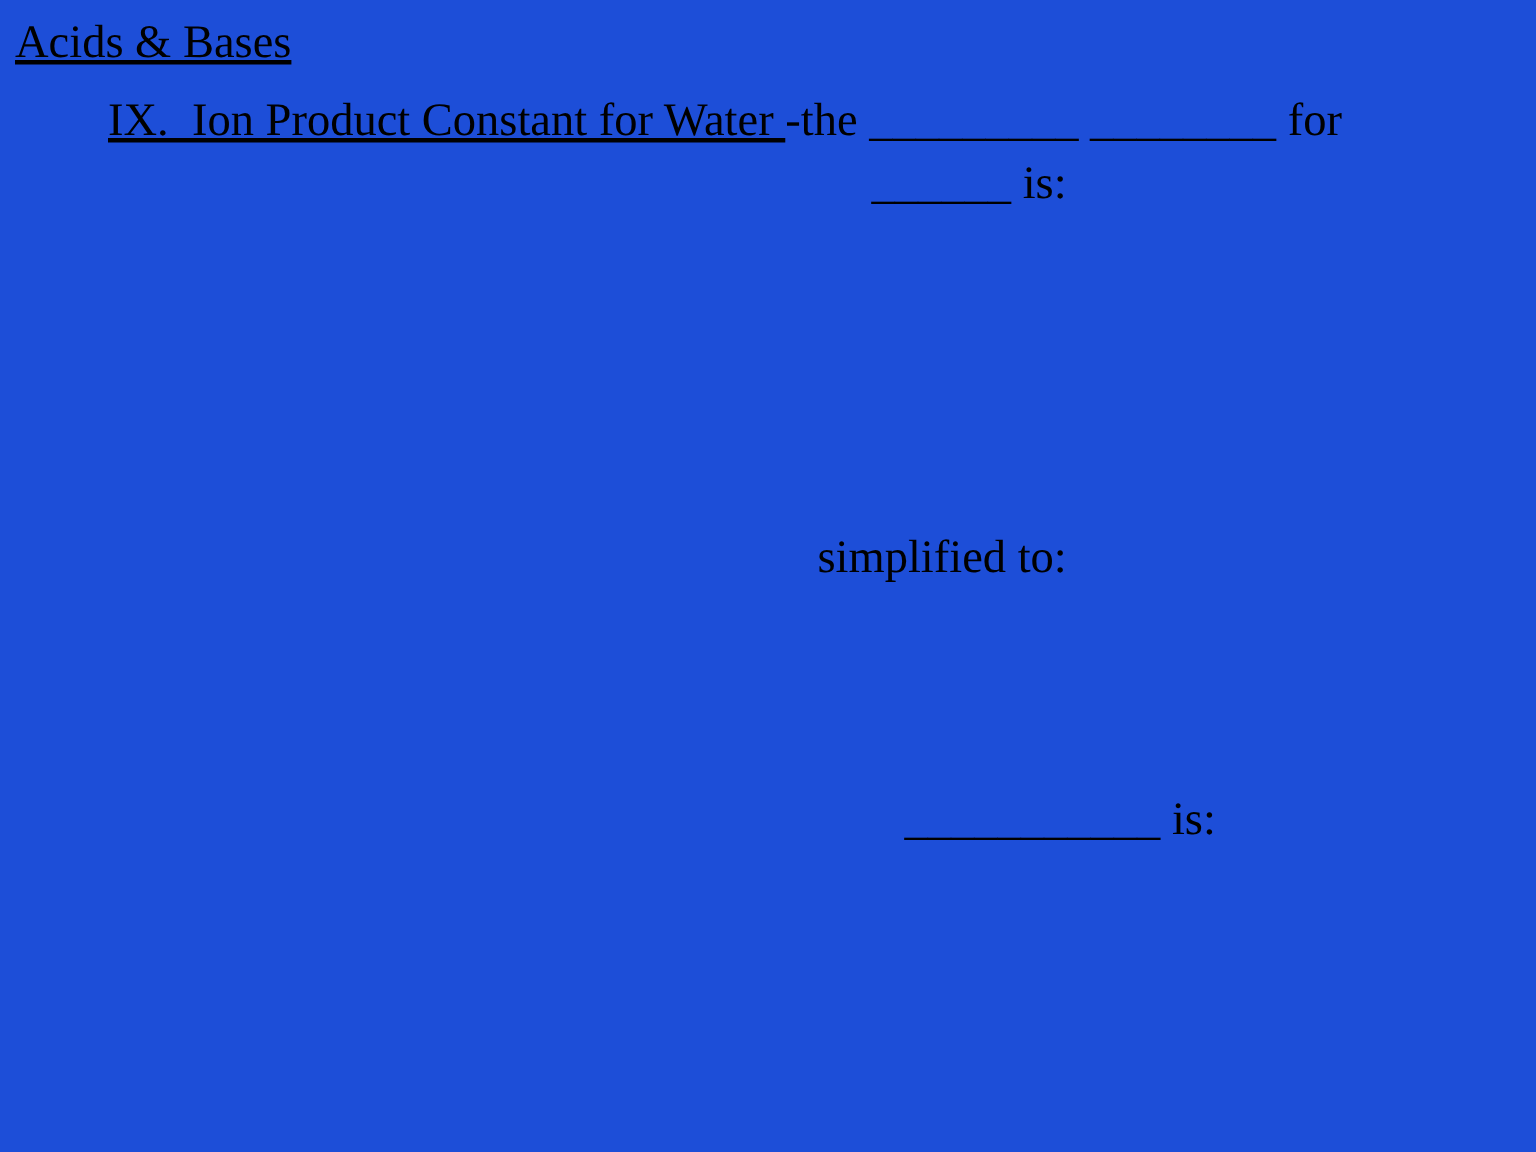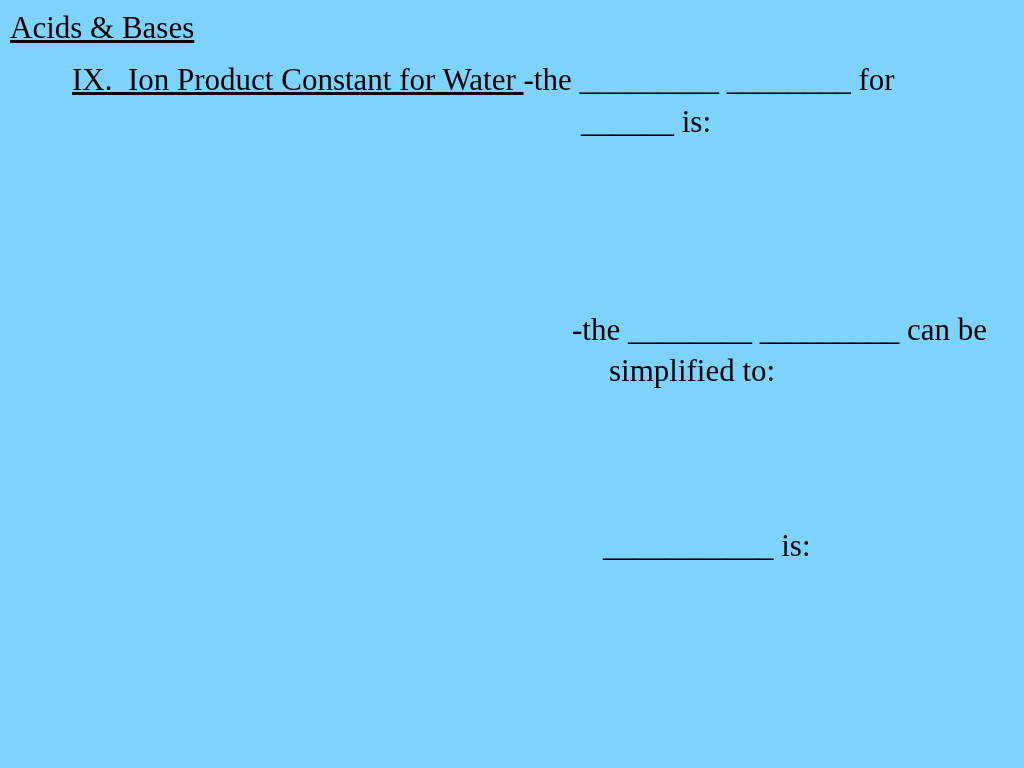--- a/index.html
+++ b/index.html
@@ -6,53 +6,52 @@
   html, body {
     width: 1024px;
     height: 768px;
     background: #ffffff;
     overflow: hidden;
   }
   .slide {
     position: relative;
     width: 1024px;
     height: 768px;
-    background: #7dd3fc;
+    background: #1d4ed8;
     font-family: "Liberation Serif", "DejaVu Serif", serif;
     color: #000000;
   }
   .line {
     position: absolute;
     font-size: 31px;
     line-height: 40px;
     white-space: pre;
     color: #000000;
   }
   .u { text-decoration: underline; }
 
   
   .pos-title        { left: 10px;  top: 8px;   }
   .pos-b1-l1        { left: 72px;  top: 60px;  }
   .pos-b1-l2        { left: 581px; top: 102px; }
   .pos-b2-l1        { left: 572px; top: 310px; }
-  .pos-b2-l2        { left: 609px; top: 351px; }
+  .pos-b2-l2        { left: 545px; top: 351px; }
   .pos-b3-l1        { left: 572px; top: 481px; }
   .pos-b3-l2        { left: 579px; top: 526px; margin-left: 24px; }
 </style>
 </head>
 <body>
 
 <div class="slide">
 
   <div class="line pos-title u">Acids &amp; Bases</div>
 
   <div class="line pos-b1-l2">______ is:</div>
 
   <div class="line pos-b1-l1"><span class="u">IX.  Ion Product Constant for Water </span><span>-the _________ ________ for</span></div>
 
-  <div class="line pos-b2-l1">-the ________ _________ can be</div>
 
   <div class="line pos-b2-l2">simplified to:</div>
 
 
   <div class="line pos-b3-l2">___________ is:</div>
 
 </div>
 
 </body></html>

